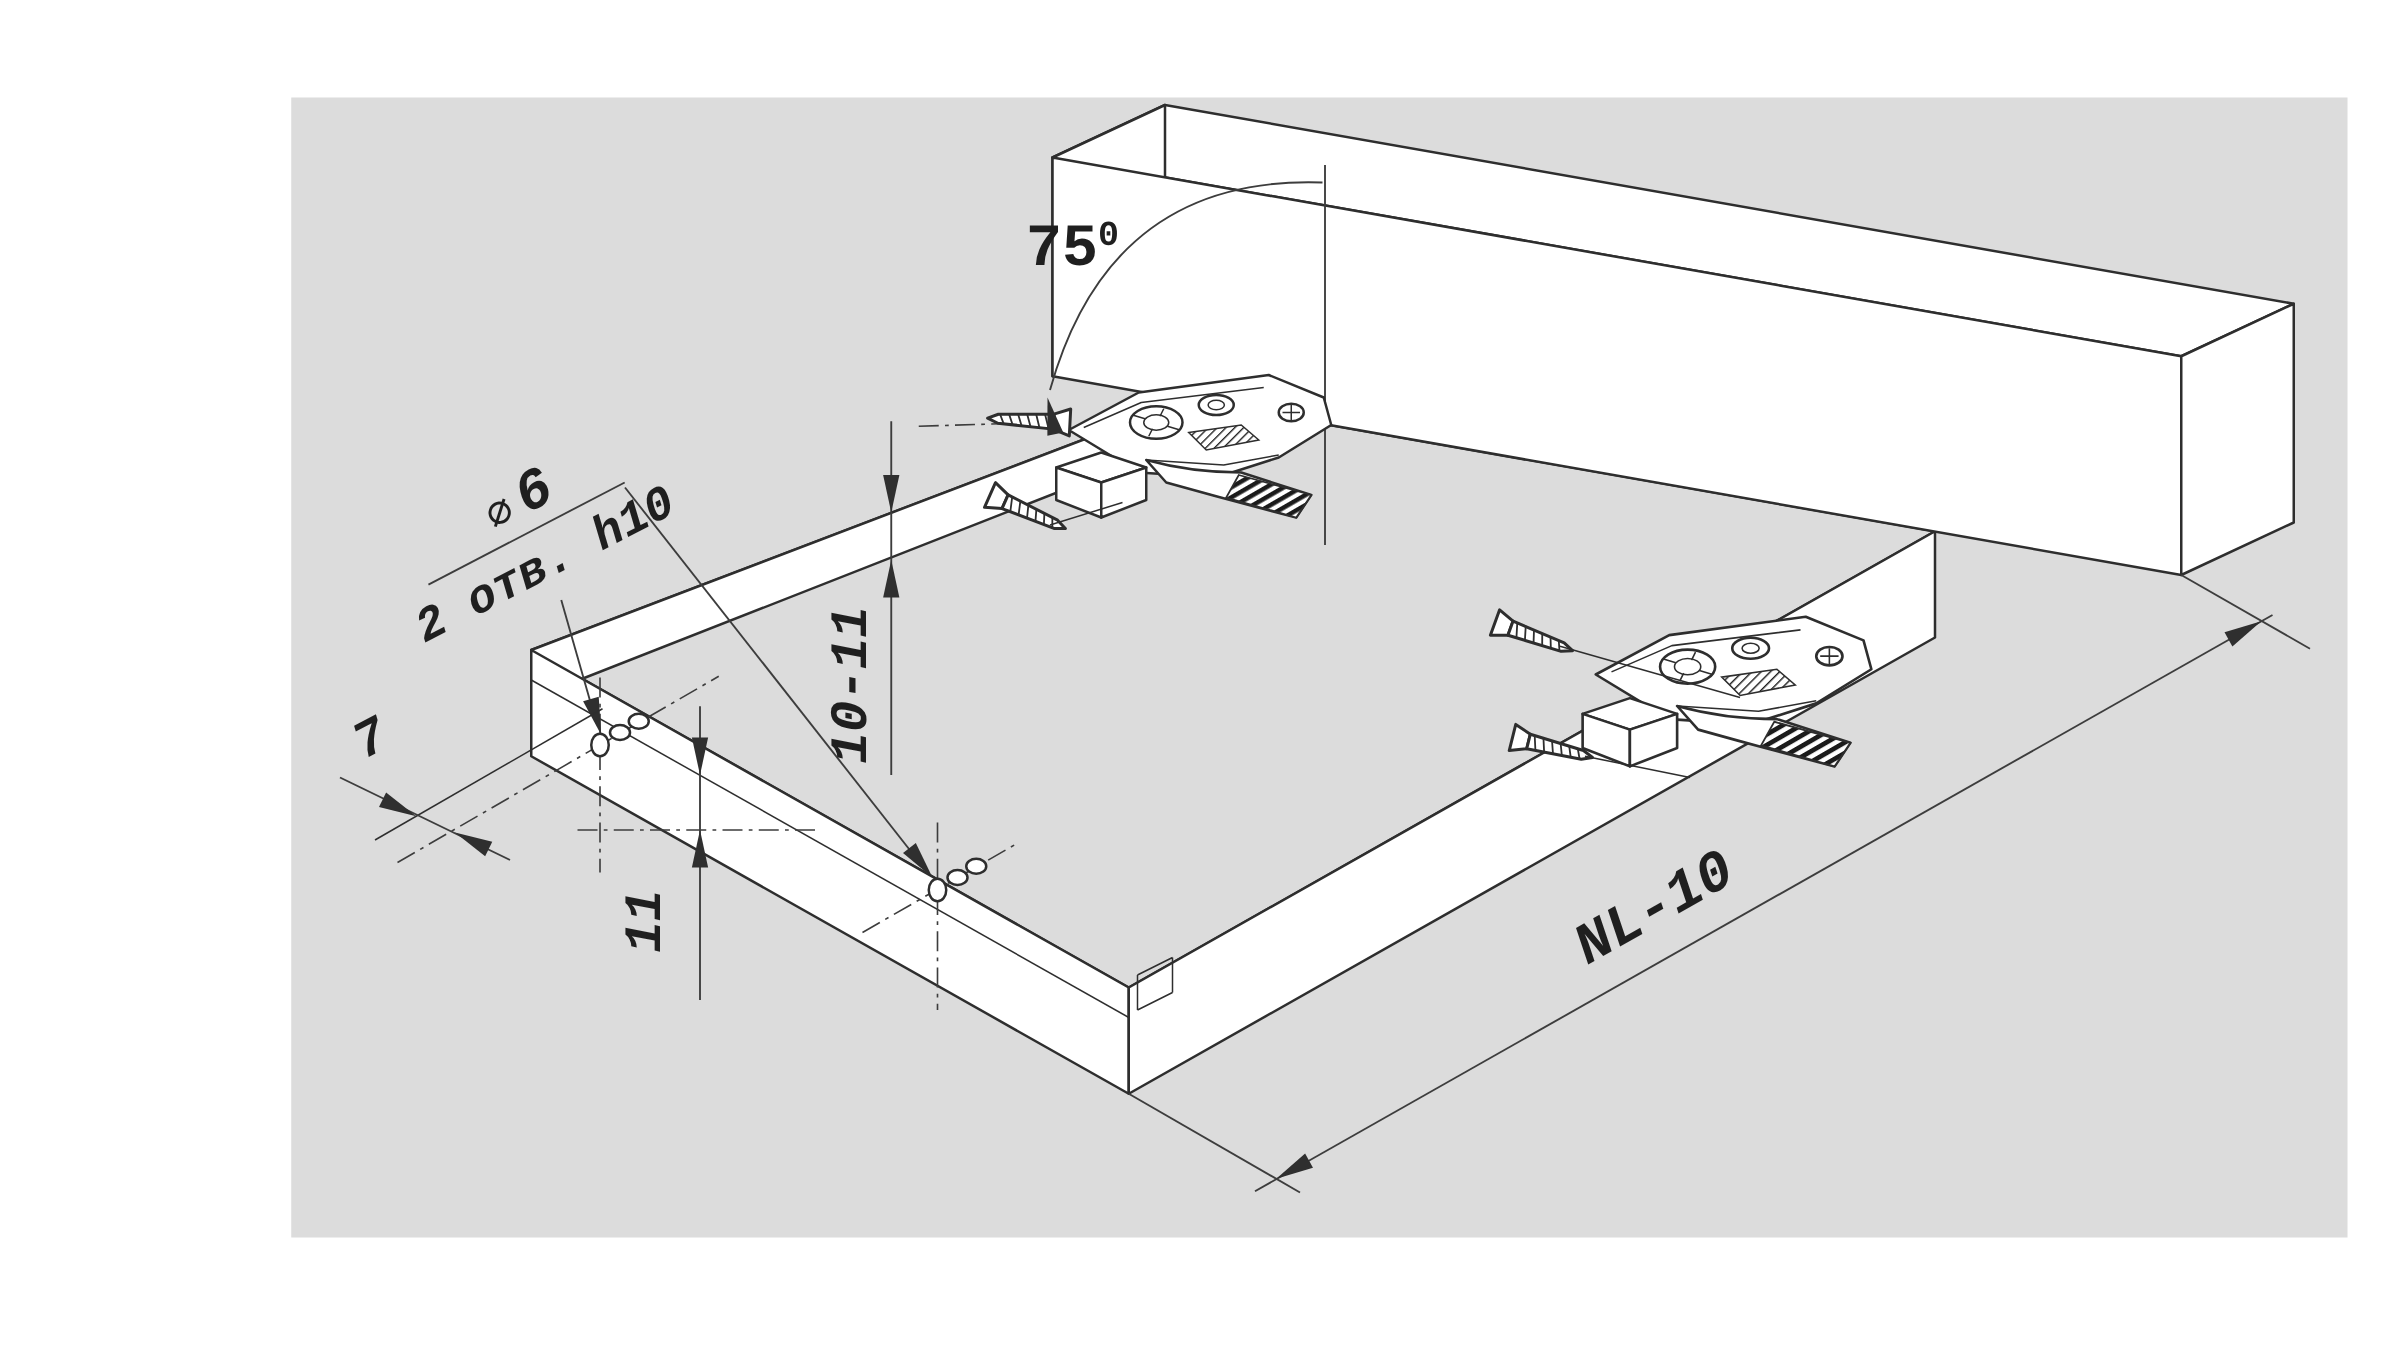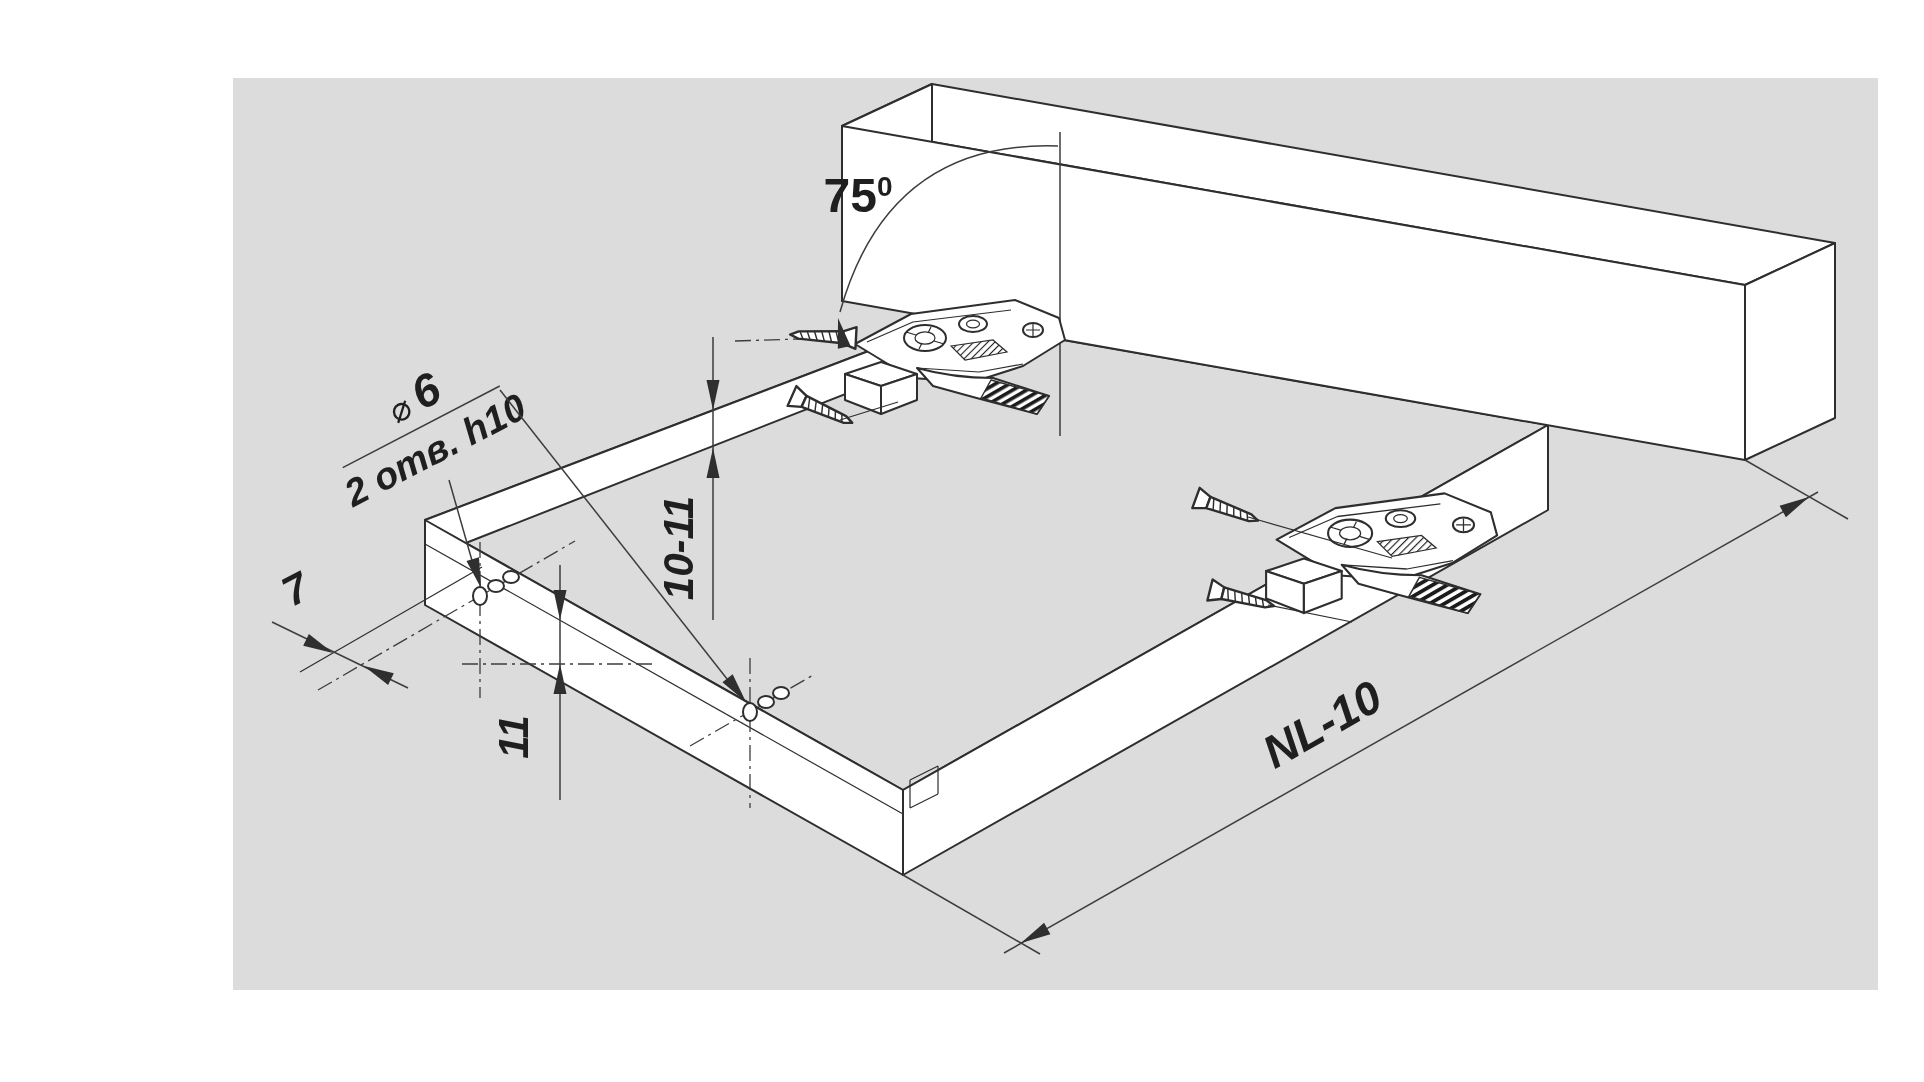--- a/index.html
+++ b/index.html
@@ -1,16 +1,16 @@
 <!DOCTYPE html>
 <html><head>
 <meta charset="utf-8">
 <style>
   html,body{margin:0;padding:0;background:#ffffff;width:1924px;height:1082px;overflow:hidden;}
-  .stage{position:relative;width:1924px;height:1082px;font-family:Liberation Sans, sans-serif;}
+  .stage{position:relative;width:1924px;height:1082px;font-family:Liberation Mono, monospace;}
   svg{position:absolute;left:0;top:0;}
   text{fill:#1f1f1f;}
   .dimtxt{font-weight:bold;font-style:italic;}
   .thin{stroke:#2e2e2e;stroke-width:1.2;fill:none;stroke-linejoin:round;}
   .dimline{stroke:#3d3d3d;stroke-width:1.5;fill:none;}
   .dashdot{stroke:#3d3d3d;stroke-width:1.3;fill:none;stroke-dasharray:16 5 3 5;}
   .whiteface{fill:#ffffff;stroke:#2e2e2e;stroke-width:2;stroke-linejoin:round;}
   .grayface{fill:#dcdcdc;stroke:#2e2e2e;stroke-width:2;stroke-linejoin:round;}
 </style>
 </head>

